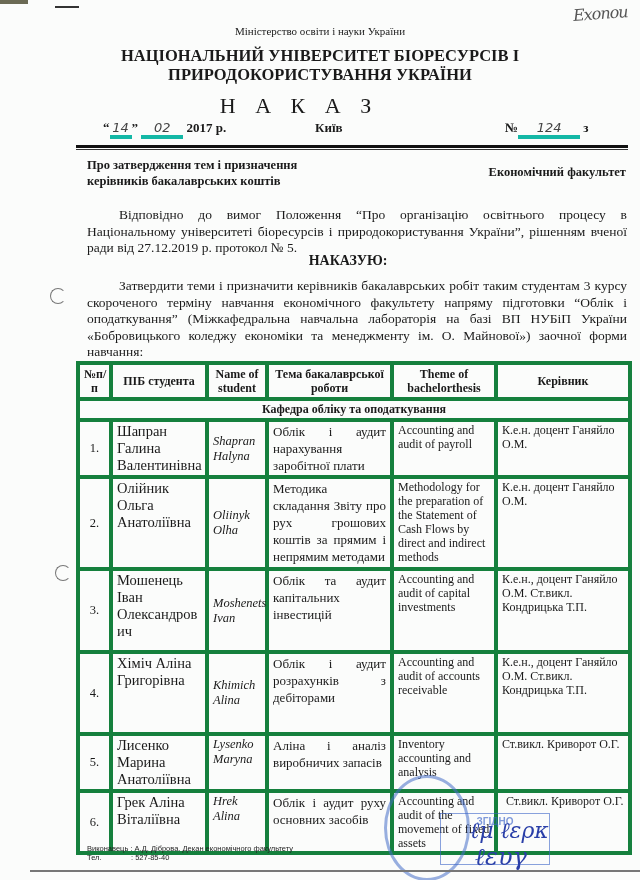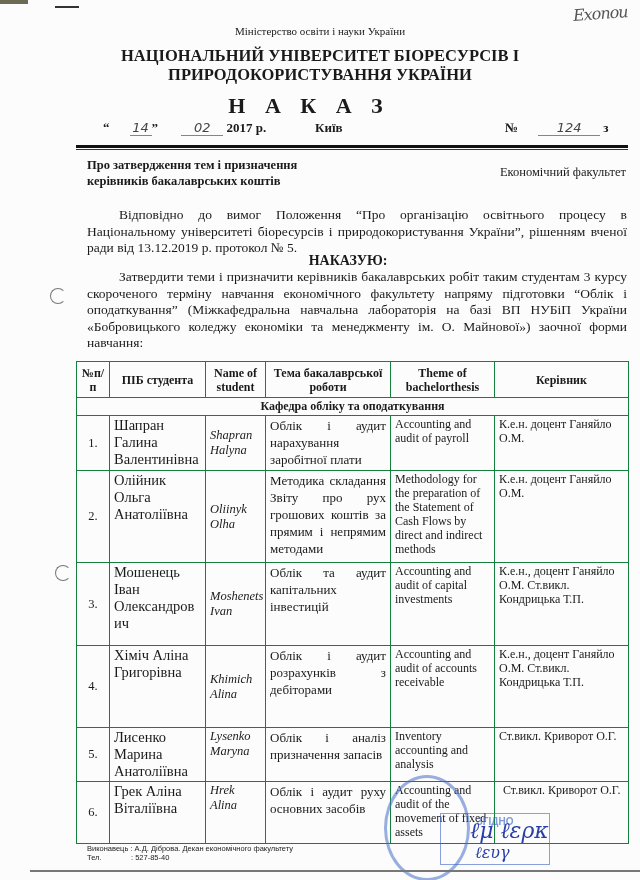--- a/index.html
+++ b/index.html
@@ -7,31 +7,31 @@
     width:640px; height:880px; position:relative; overflow:hidden;
     background:#fbfcfb;
     font-family:"Liberation Serif", serif; color:#1a1a1a;
   }
   .abs { position:absolute; }
   .scan-edge { position:absolute; left:0; top:0; width:28px; height:4px; background:#6b6a55; }
   .dash-mark { position:absolute; left:55px; top:6px; width:24px; height:2px; background:#333; }
   .corner-hand { position:absolute; right:12px; top:4px; font-family:"DejaVu Serif", serif; font-style:italic; font-size:16px; color:#555; transform:rotate(-4deg); letter-spacing:-1px; }
   .ministry { left:0; width:640px; top:25px; text-align:center; font-size:11px; font-weight:normal; }
   .univ { left:0; width:640px; top:46px; text-align:center; font-size:16.5px; font-weight:bold; line-height:19px; }
-  .nakaz { left:18px; width:582px; top:93px; text-align:center; font-size:22px; font-weight:bold; letter-spacing:7px; }
+  .nakaz { left:8px; width:582px; top:93px; text-align:center; font-size:22px; font-weight:normal; letter-spacing:7px; }
   .dateline { top:120px; font-size:13px; font-weight:bold; }
   .hand { font-family:"DejaVu Sans", sans-serif; font-style:italic; font-weight:normal; color:#444; font-size:13px; }
-  .uline { display:inline-block; border-bottom:1px solid #14b8a6; text-align:center;margin-left:20px; }
+  .uline { display:inline-block; border-bottom:4px solid #14b8a6; text-align:center; }
   .rule { position:absolute; left:76px; width:552px; }
   .subject { left:87px; top:157px; font-size:12.5px; font-weight:bold; line-height:16px; }
-  .faculty { right:14px; top:164px; font-size:12.5px; font-weight:normal; line-height:16px; text-align:center; }
+  .faculty { right:14px; top:164px; font-size:12.5px; font-weight:bold; line-height:16px; text-align:center; }
   .para { left:87px; width:540px; font-size:13.5px; line-height:16.5px; text-align:justify; }
   .nakazuyu { left:0; width:640px; top:253px; text-align:center; font-size:14px; font-weight:bold;padding-left:28px; }
   table.orders { position:absolute; left:76px; top:361px; width:552px; border-collapse:collapse; table-layout:fixed; }
-  table.orders td, table.orders th { border:1px solid #15803d; vertical-align:top; padding:1px 4px; }
+  table.orders td, table.orders th { border:4px solid #15803d; vertical-align:top; padding:1px 4px; }
   table.orders th { font-size:12px; font-weight:bold; text-align:center; vertical-align:middle; line-height:14px; }
   .sec td { font-size:12px; font-weight:bold; text-align:center; padding:0 4px; height:12px; }
   .c-no { text-align:center; vertical-align:middle !important; font-size:12.5px; }
   .c-pib { font-size:14.5px; line-height:17px; }
   .c-name { font-size:12.5px; font-style:italic; line-height:15px; vertical-align:middle !important; }
   .c-name.top { vertical-align:top !important; }
   .c-tema { font-size:13px; line-height:17px; text-align:justify;margin-left:38px; }
   .c-theme { font-size:12px; line-height:14px; }
   .c-sup { font-size:12px; line-height:14px; }
   .footer { left:87px; top:844px; font-family:"Liberation Sans", sans-serif; font-size:7.5px; line-height:9px; color:#222; }
@@ -70,23 +70,23 @@
 <div class="rule" style="top:149px;height:1px;background:#333;"></div>
 
 <div class="abs subject">
   <div>Про затвердження тем і призначення</div>
   <div>керівників бакалаврських коштів</div>
 </div>
 <div class="abs faculty">
   <div>Економічний факультет</div>
 </div>
 
-<div class="abs para" style="top:207px;text-indent:32px;">Відповідно до вимог Положення “Про організацію освітнього процесу в Національному університеті біоресурсів і природокористування України”, рішенням вченої ради від 13.12.2019 р. протокол № 5.</div>
+<div class="abs para" style="top:207px;text-indent:32px;">Відповідно до вимог Положення “Про організацію освітнього процесу в Національному університеті біоресурсів і природокористування України”, рішенням вченої ради від 27.12.2019 р. протокол № 5.</div>
 <div class="abs nakazuyu">НАКАЗУЮ:</div>
-<div class="abs para" style="top:269px;text-indent:32px;">Затвердити теми і призначити керівників бакалаврських робіт таким студентам 3 курсу скороченого терміну навчання економічного факультету напряму підготовки “Облік і оподаткування”  (Міжкафедральна навчальна лабораторія на базі ВП НУБіП України «Бобровицького коледжу економіки та менеджменту ім. О. Майнової») заочної форми навчання:</div>
+<div class="abs para" style="top:278px;text-indent:32px;">Затвердити теми і призначити керівників бакалаврських робіт таким студентам 3 курсу скороченого терміну навчання економічного факультету напряму підготовки “Облік і оподаткування”  (Міжкафедральна навчальна лабораторія на базі ВП НУБіП України «Бобровицького коледжу економіки та менеджменту ім. О. Майнової») заочної форми навчання:</div>
 
 <table class="orders">
   <colgroup>
     <col style="width:33px">
       <col style="width:96px">
       <col style="width:60px">
       <col style="width:125px">
       <col style="width:104px">
       <col style="width:134px">
   </colgroup>
@@ -132,21 +132,21 @@
     <td class="c-pib">Хіміч Аліна Григорівна</td>
     <td class="c-name">Khimich Alina</td>
     <td class="c-tema">Облік і аудит розрахунків з дебіторами</td>
     <td class="c-theme">Accounting and audit of accounts receivable</td>
     <td class="c-sup">К.е.н., доцент Ганяйло О.М. Ст.викл. Кондрицька Т.П.</td>
   </tr>
   <tr style="height:45px;">
     <td class="c-no">5.</td>
     <td class="c-pib">Лисенко Марина Анатоліївна</td>
     <td class="c-name top">Lysenko Maryna</td>
-    <td class="c-tema">Облік і аналіз призначення запасів</td>
+    <td class="c-tema">Аліна і аналіз виробничих запасів</td>
     <td class="c-theme">Inventory accounting and analysis</td>
     <td class="c-sup">Ст.викл. Криворот О.Г.</td>
   </tr>
   <tr style="height:62px;">
     <td class="c-no">6.</td>
     <td class="c-pib">Грек Аліна Віталіївна</td>
     <td class="c-name top">Hrek Alina</td>
     <td class="c-tema">Облік і аудит руху основних засобів</td>
     <td class="c-theme">Accounting and audit of the movement of fixed assets</td>
     <td class="c-sup" style="padding-left:8px;">Ст.викл. Криворот О.Г.</td>
@@ -155,19 +155,19 @@
   </table>
 
 <div class="hole" style="left:50px;top:288px;"></div>
 <div class="hole" style="left:55px;top:565px;"></div>
 
 <div class="stamp"></div>
 <div class="stamp-rect">
   <div style="text-align:center;">ЗГІДНО</div>
 </div>
 <div class="sig" style="left:470px;top:818px;">ℓμ ℓερκ</div>
-<div class="sig" style="left:475px;top:843px;font-size:16px;">ℓευγ</div>
+<div class="sig" style="left:475px;top:843px;font-size:24px;">ℓευγ</div>
 
 <div class="abs footer">
   <div>Виконавець : А.Д. Діброва. Декан економічного факультету</div>
   <div><span style="display:inline-block;width:44px;">Тел.</span><span>: 527-85-40</span></div>
 </div>
 <div class="bottom-rule"></div>
 
 </body></html>

